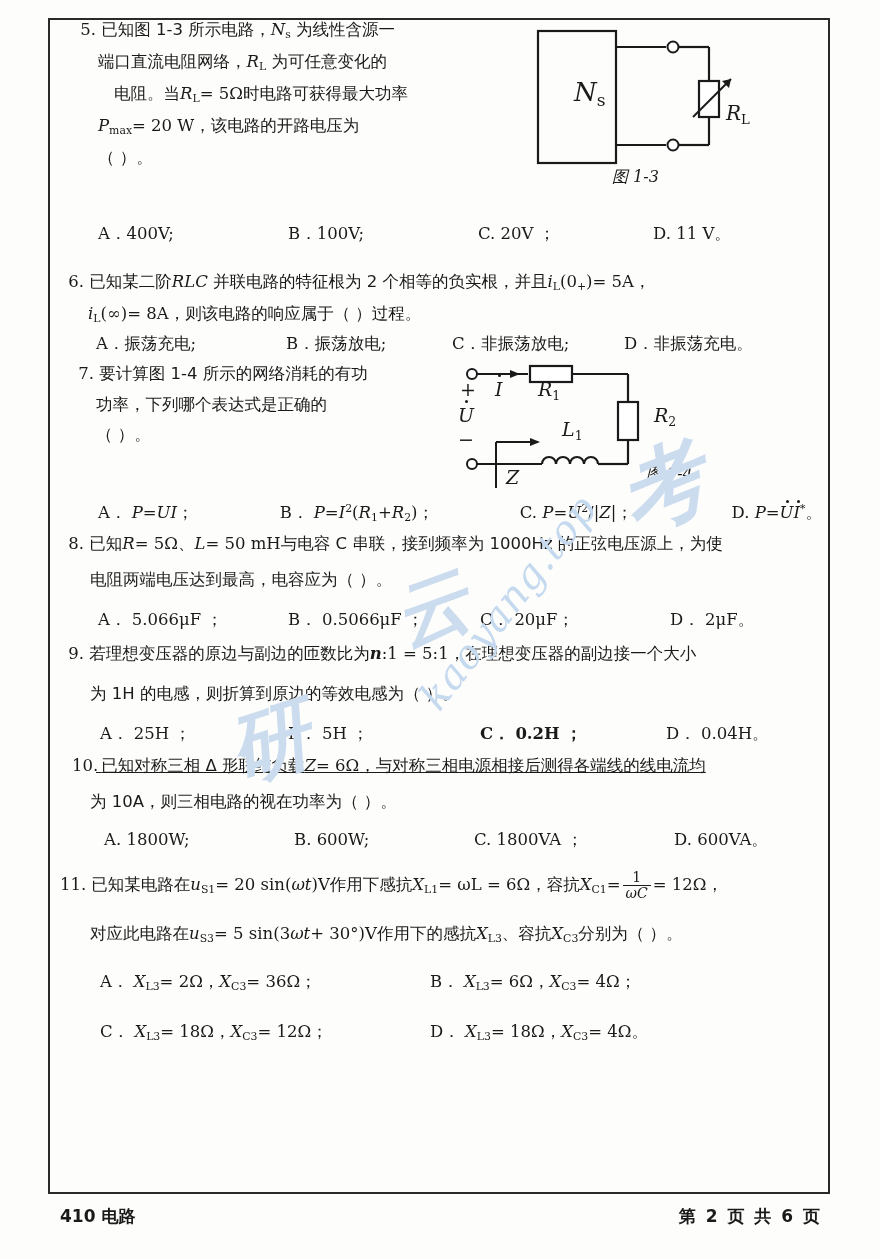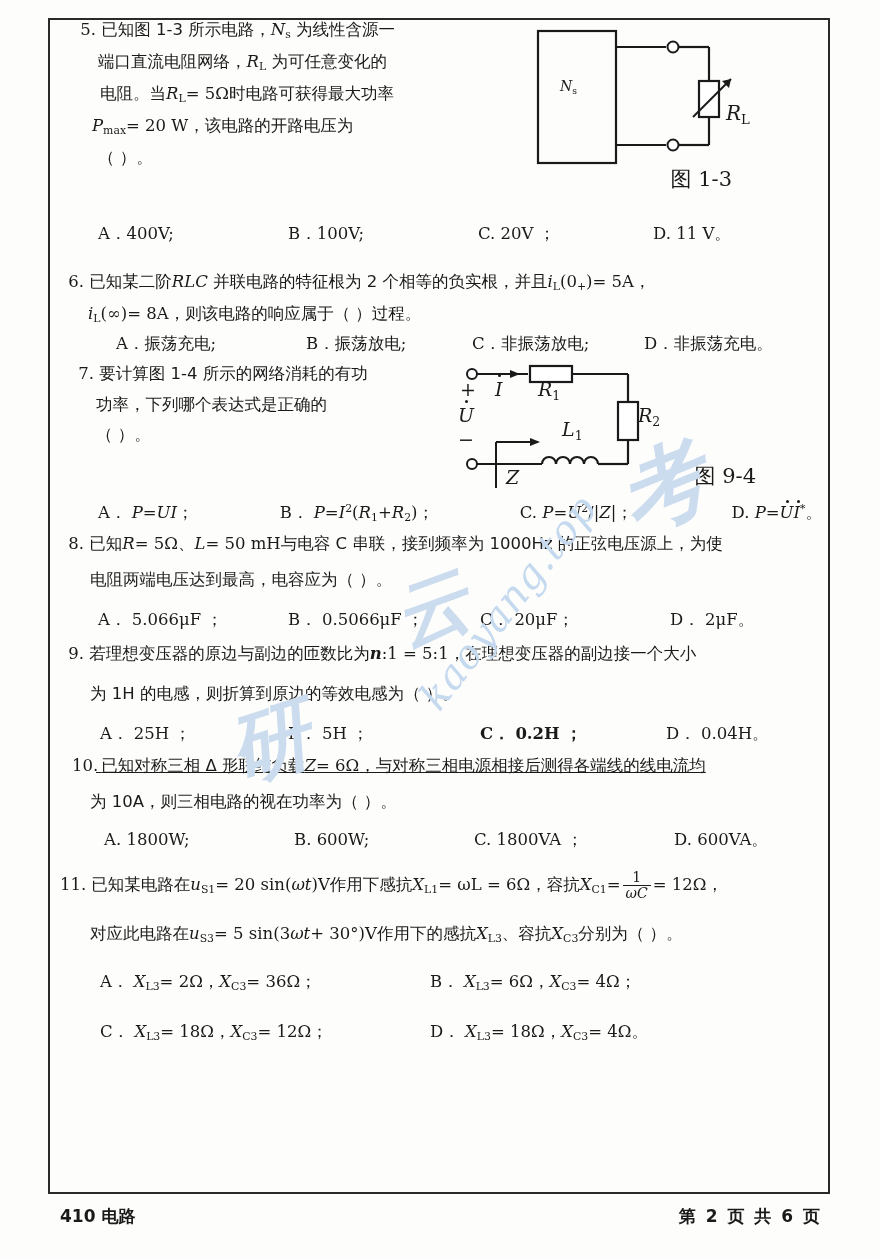--- a/index.html
+++ b/index.html
@@ -121,22 +121,23 @@
 
   
   .opts { display: flex; white-space: nowrap; }
   .opt { font-family: "DejaVu Serif", "Liberation Serif", serif; }
 
   
   #fig13 { position: absolute; left: 466px; top: 3px; width: 300px; height: 185px; }
   #fig14 { position: absolute; left: 160px; top: 2px; width: 310px; height: 140px; }
   .figcap {
     font-family: "DejaVu Serif", "Liberation Serif", serif;
-    font-size: 21px;
-    text-align: right;
+    font-size: 16px;
+    text-align: left;
+    font-style: italic;
   }
 
   
   #footer {
     position: absolute;
     left: 60px;
     top: 1205px;
     width: 762px;
     display: flex;
     justify-content: space-between;
@@ -165,45 +166,45 @@
 
   <div class="q" style="height:252px;">
     <div style="position:absolute;left:12px;top:0;width:440px;">
       <div class="line" style="margin-bottom:13px;">
         <span class="num lbl" style="width:24px;">5.</span>
         <span>已知图 1-3 所示电路，</span><span class="mi">N</span><sub>s</sub> <span>为线性含源一</span>
       </div>
       <div class="line" style="margin-left:26px;margin-bottom:13px;">
         <span>端口直流电阻网络，</span><span class="mi">R</span><sub>L</sub> <span>为可任意变化的</span>
       </div>
-      <div class="line" style="margin-left:28px;margin-bottom:13px;">
+      <div class="line" style="margin-left:42px;margin-bottom:13px;">
         <span>电阻。当</span><span class="mi">R</span><sub>L</sub><span class="mn">= 5Ω</span><span>时电路可获得最大功率</span>
       </div>
-      <div class="line" style="margin-left:20px;margin-bottom:13px;">
+      <div class="line" style="margin-left:26px;margin-bottom:13px;">
         <span class="mi">P</span><sub>max</sub><span class="mn">= 20 W</span><span>，该电路的开路电压为</span>
       </div>
       <div class="line" style="margin-left:26px;">（          ）。</div>
     </div>
 
     <div id="fig13">
       <svg width="300" height="160" viewBox="0 0 300 160">
         <rect x="12" y="6" width="78" height="132" fill="none" stroke="#1a1a1a" stroke-width="2.2"></rect>
         <line x1="90" y1="22" x2="140" y2="22" stroke="#1a1a1a" stroke-width="2.2"></line>
         <circle cx="147" cy="22" r="5.5" fill="#fff" stroke="#1a1a1a" stroke-width="2"></circle>
         <line x1="153" y1="22" x2="183" y2="22" stroke="#1a1a1a" stroke-width="2.2"></line>
         <line x1="90" y1="120" x2="140" y2="120" stroke="#1a1a1a" stroke-width="2.2"></line>
         <circle cx="147" cy="120" r="5.5" fill="#fff" stroke="#1a1a1a" stroke-width="2"></circle>
         <line x1="153" y1="120" x2="183" y2="120" stroke="#1a1a1a" stroke-width="2.2"></line>
         <line x1="183" y1="22" x2="183" y2="56" stroke="#1a1a1a" stroke-width="2.2"></line>
         <line x1="183" y1="92" x2="183" y2="120" stroke="#1a1a1a" stroke-width="2.2"></line>
         <rect x="173" y="56" width="20" height="36" fill="#fff" stroke="#1a1a1a" stroke-width="2.2"></rect>
         <line x1="167" y1="92" x2="205" y2="54" stroke="#1a1a1a" stroke-width="2"></line>
         <polygon points="205,54 196,56 203,63" fill="#1a1a1a"></polygon>
       </svg>
-      <div style="position:absolute;left:34px;top:54px;font-size:14px;" class="mi"><span>N</span><sub>s</sub></div>
+      <div style="position:absolute;left:48px;top:54px;font-size:26px;" class="mi"><span>N</span><sub>s</sub></div>
       <div style="position:absolute;left:200px;top:78px;font-size:20px;" class="mi"><span>R</span><sub>L</sub></div>
       <div class="figcap" style="position:absolute;left:86px;top:144px;width:120px;">图 1-3</div>
     </div>
 
     <div class="opts" style="position:absolute;left:38px;top:204px;width:722px;">
       <div class="opt" style="width:190px;"><span class="lbl">A．</span><span class="mn">400V;</span></div>
       <div class="opt" style="width:190px;"><span class="lbl">B．</span><span class="mn">100V;</span></div>
       <div class="opt" style="width:175px;"><span class="lbl">C.</span> <span class="mn">20V ；</span></div>
       <div class="opt"><span class="lbl">D.</span> <span class="mn">11 V。</span></div>
     </div>
@@ -211,21 +212,21 @@
 
   <div class="q" style="height:92px;">
     <div class="line" style="position:absolute;left:0;top:0;">
       <span class="num lbl" style="width:24px;">6.</span>
       <span>已知某二阶</span><span class="mi">RLC</span> <span>并联电路的特征根为 2 个相等的负实根，并且</span><span class="mi">i</span><sub>L</sub><span class="mn">(0</span><sub>+</sub><span class="mn">)</span><span class="mn">= 5A</span><span>，</span>
     </div>
     <div class="line" style="position:absolute;left:28px;top:32px;">
       <span class="mi">i</span><sub>L</sub><span class="mn">(∞)</span><span class="mn">= 8A</span><span>，则该电路的响应属于（             ）过程。</span>
     </div>
     <div class="opts" style="position:absolute;left:36px;top:62px;width:724px;">
-      <div class="opt" style="width:190px;margin-left:20px;"><span class="lbl">A．</span><span>振荡充电;</span></div>
+      <div class="opt" style="width:190px;"><span class="lbl">A．</span><span>振荡充电;</span></div>
       <div class="opt" style="width:166px;"><span class="lbl">B．</span><span>振荡放电;</span></div>
       <div class="opt" style="width:172px;"><span class="lbl">C．</span><span>非振荡放电;</span></div>
       <div class="opt"><span class="lbl">D．</span><span>非振荡充电。</span></div>
     </div>
   </div>
 
   <div class="q" style="height:170px;">
     <div style="position:absolute;left:10px;top:0;width:360px;">
       <div class="line" style="margin-bottom:14px;">
         <span class="num lbl" style="width:24px;">7.</span>
@@ -256,21 +257,21 @@
         <line x1="46" y1="84" x2="46" y2="130" stroke="#1a1a1a" stroke-width="2"></line>
         <line x1="46" y1="84" x2="88" y2="84" stroke="#1a1a1a" stroke-width="2"></line>
         <polygon points="90,84 80,80 80,88" fill="#1a1a1a"></polygon>
       </svg>
       <div style="position:absolute;left:10px;top:22px;font-size:19px;" class="lbl">+</div>
       <div style="position:absolute;left:45px;top:22px;font-size:19px;" class="mi dot-over">I</div>
       <div style="position:absolute;left:88px;top:22px;font-size:19px;" class="mi"><span>R</span><sub>1</sub></div>
       <div style="position:absolute;left:8px;top:48px;font-size:19px;" class="mi dot-over">U</div>
       <div style="position:absolute;left:8px;top:72px;font-size:19px;" class="lbl">−</div>
       <div style="position:absolute;left:112px;top:62px;font-size:19px;" class="mi"><span>L</span><sub>1</sub></div>
-      <div style="position:absolute;left:188px;top:48px;font-size:19px;" class="mi"><span>R</span><sub>2</sub></div>
+      <div style="position:absolute;left:204px;top:48px;font-size:19px;" class="mi"><span>R</span><sub>2</sub></div>
       <div style="position:absolute;left:56px;top:110px;font-size:19px;" class="mi">Z</div>
       <div class="figcap" style="position:absolute;left:196px;top:108px;width:110px;">图 9-4</div>
     </div>
 
     <div class="opts" style="position:absolute;left:38px;top:138px;width:724px;align-items:baseline;gap:48px;">
       <div class="opt" style="width:152px;"><span class="lbl">A．</span> <span class="mi">P</span><span class="op">=</span><span class="mi">U</span><span class="mi">I</span><span class="lbl">；</span></div>
       <div class="opt" style="width:218px;"><span class="lbl">B．</span> <span class="mi">P</span><span class="op">=</span><span class="mi">I</span><sup>2</sup><span class="op">(</span><span class="mi">R</span><sub>1</sub><span class="op">+</span><span class="mi">R</span><sub>2</sub><span class="op">)</span><span class="lbl">；</span></div>
       <div class="opt" style="width:186px;"><span class="lbl">C.</span> <span class="mi">P</span><span class="op">=</span><span class="mi">U</span><sup>2</sup><span class="op">/</span><span class="mi">|Z|</span><span class="lbl">；</span></div>
       <div class="opt"><span class="lbl">D.</span> <span class="mi">P</span><span class="op">=</span><span class="mi dot-over">U</span><span class="mi dot-over">I</span><sup>*</sup><span class="lbl">。</span></div>
     </div>

